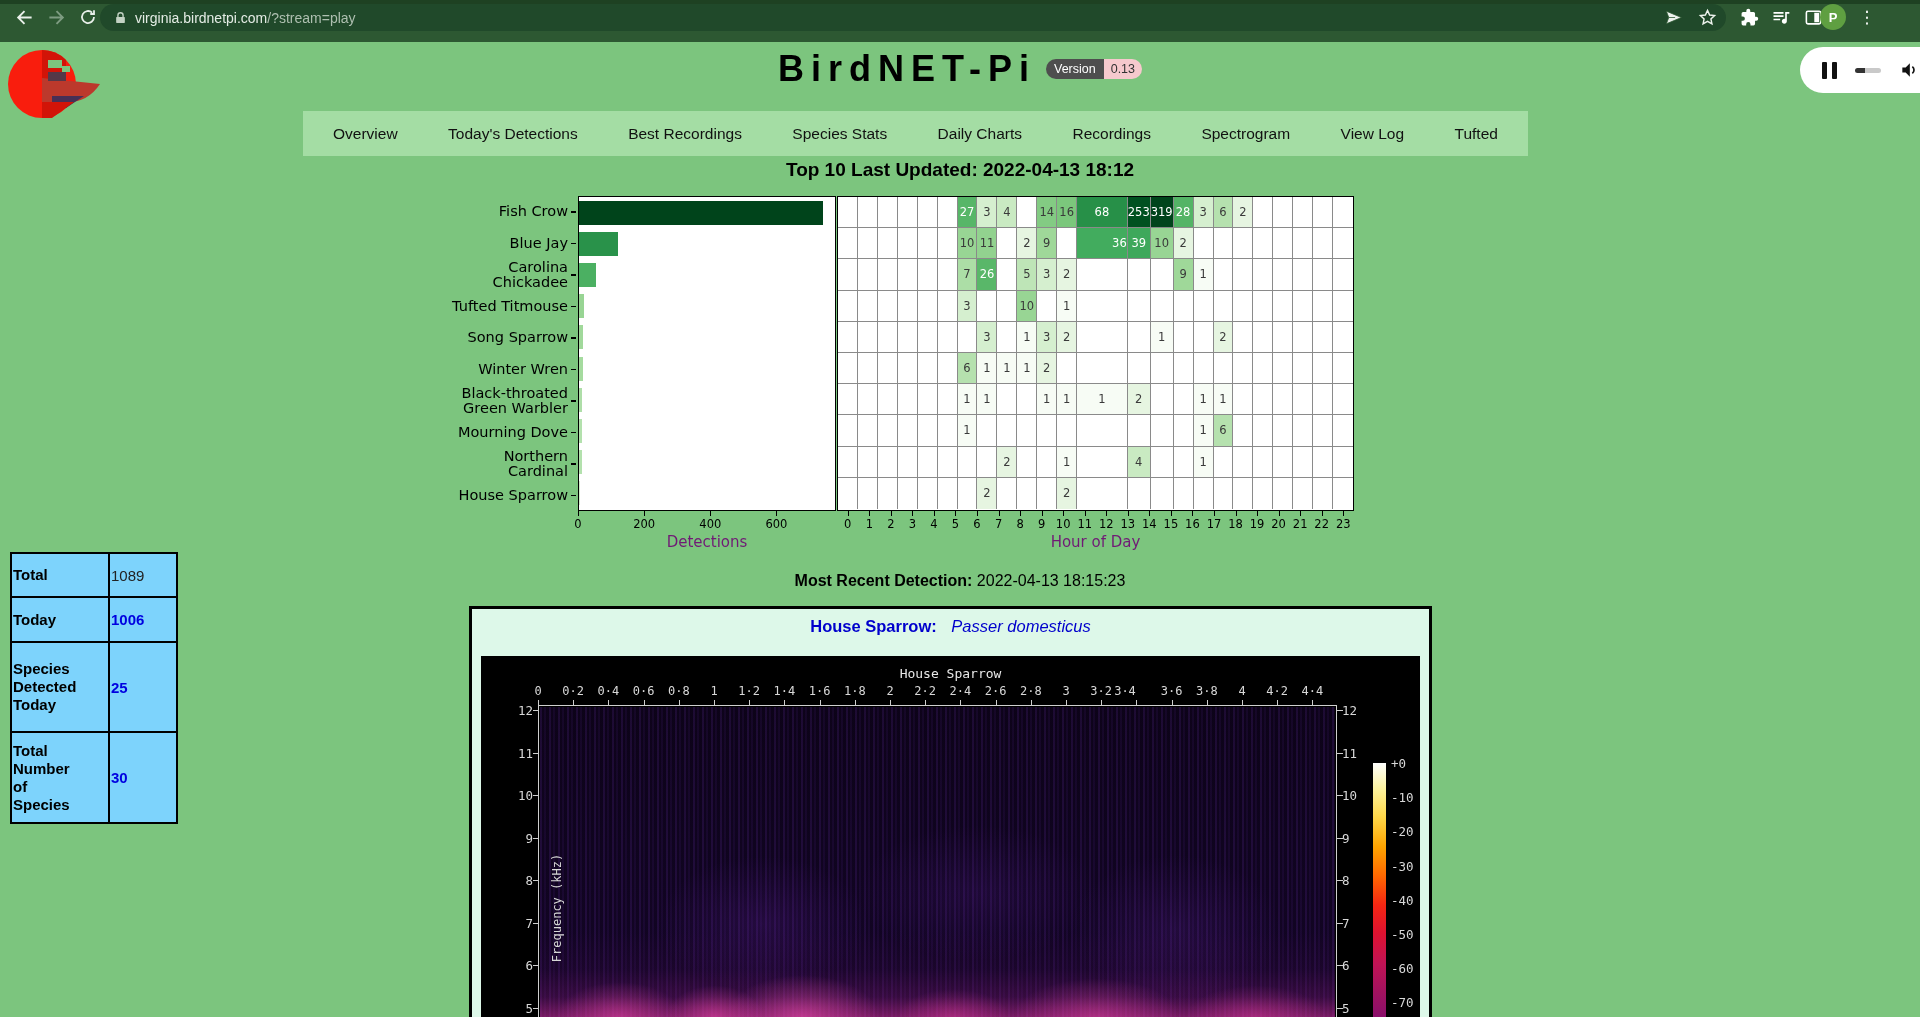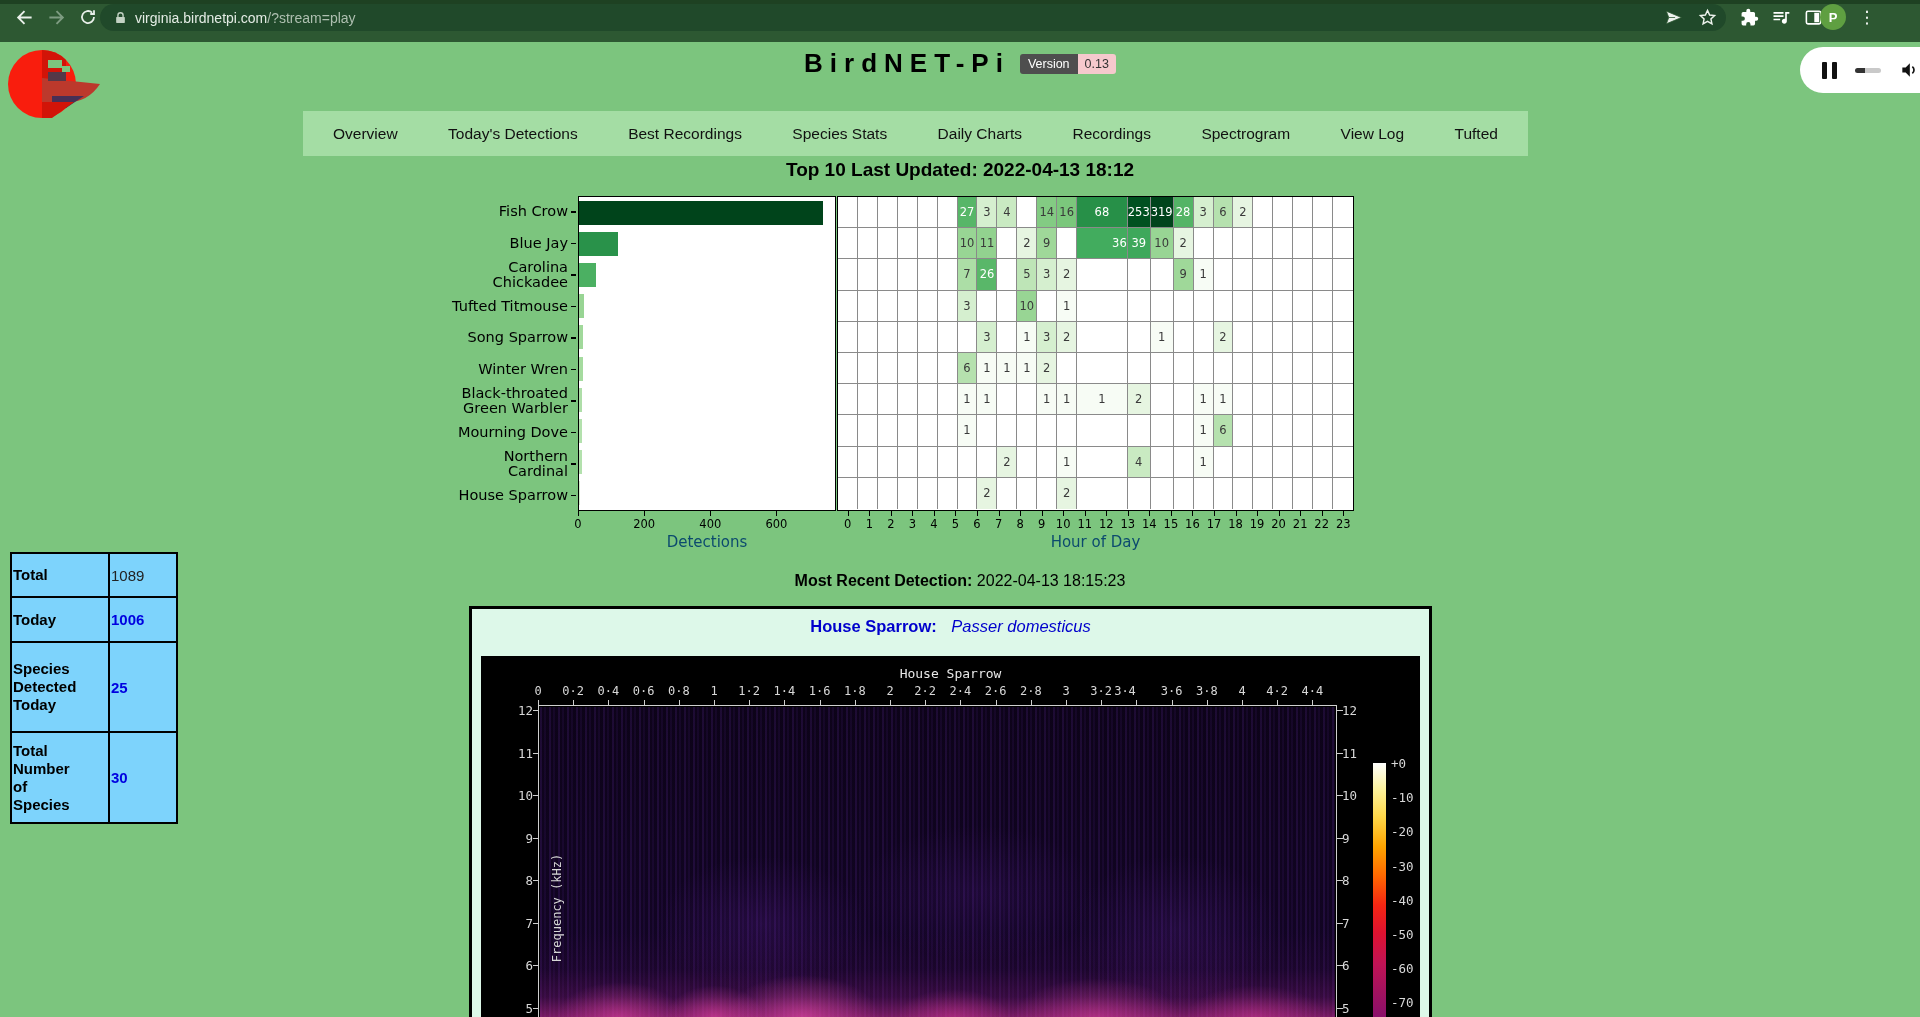--- a/index.html
+++ b/index.html
@@ -14,22 +14,22 @@
     display:flex;align-items:center;}
   .url-text{color:#e4ece5;font-size:14px;margin-left:8px;}
   .url-path{color:#aebfb0;}
   .lock{margin-left:14px;}
   .chrome-right-icon{position:absolute;top:4px;width:26px;height:26px;display:flex;align-items:center;justify-content:center;color:#fff;}
   .avatar{border-radius:50%;background:#5f9f41;color:#fff;font-size:13px;font-weight:bold;}
 
   
   .logo{position:absolute;left:8px;top:44px;}
   .title-row{position:absolute;left:0;top:48px;width:100%;display:flex;justify-content:center;align-items:center;gap:10px;}
-  .site-title{font-size:26px;font-weight:bold;letter-spacing:7px;color:#000;}
-  .badge{display:flex;font-size:12.5px;border-radius:3px;overflow:hidden;}
+  .site-title{font-size:36px;font-weight:bold;letter-spacing:7px;color:#000;}
+  .badge{display:flex;font-size:12.5px;border-radius:10px;overflow:hidden;}
   .badge .b-l{background:#4e4e4e;color:#fff;padding:3px 8px;}
   .badge .b-r{background:#f6c9cd;color:#333;padding:3px 7px;}
 
   .player{position:absolute;left:1800px;top:47px;width:170px;height:46px;background:#fff;border-radius:23px;
     display:flex;align-items:center;padding-left:22px;gap:18px;}
   .pause{display:flex;gap:5px;}
   .pause span{display:block;width:5px;height:17px;background:#111;border-radius:1px;}
   .volbar{display:flex;align-items:center;}
   .volbar .v1{width:10px;height:5px;background:#333;border-radius:3px 0 0 3px;}
   .volbar .v2{width:16px;height:5px;background:#c9c9c9;border-radius:0 3px 3px 0;}
@@ -52,21 +52,21 @@
   .bar{height:24px;}
   .heat-plot{background:#fff;border:1.5px solid #000;box-sizing:border-box;display:grid;
     grid-template-columns:repeat(24,1fr);grid-auto-rows:31.2px;}
   .cell{border-right:1px solid #8a8a8a;border-bottom:1px solid #8a8a8a;display:flex;align-items:center;justify-content:center;
     font-size:11.5px;color:#3a3a3a;box-sizing:border-box;}
   .cell.c24{border-right:none;}
   .cell.rlast{border-bottom:none;}
   .ticksrow{position:relative;height:21px;}
   .tickmark{position:absolute;top:0;width:1px;height:5px;background:#000;}
   .ticklabel{position:absolute;top:6px;transform:translateX(-50%);font-size:11.5px;color:#000;}
-  .axis-title{text-align:center;font-size:15px;color:#0c4a6e;margin-top:1px;}
+  .axis-title{text-align:center;font-size:15px;color:#701a75;margin-top:1px;}
 
   
   .stats{position:absolute;left:10px;top:552px;border-collapse:collapse;}
   .stats td{border:2.5px solid #000;background:#7dd3fc;vertical-align:middle;}
   .stats .lbl{width:94px;font-weight:bold;font-size:15px;white-space:pre-line;line-height:18px;color:#000;}
   .stats .val{width:64px;font-size:15px;color:#222;}
   .stats .val.link{color:#0000e0;font-weight:bold;cursor:pointer;}
 
   .recent{position:absolute;left:0;top:572px;width:100%;text-align:center;font-size:16px;color:#000;}
   .recent b{font-weight:bold;}

